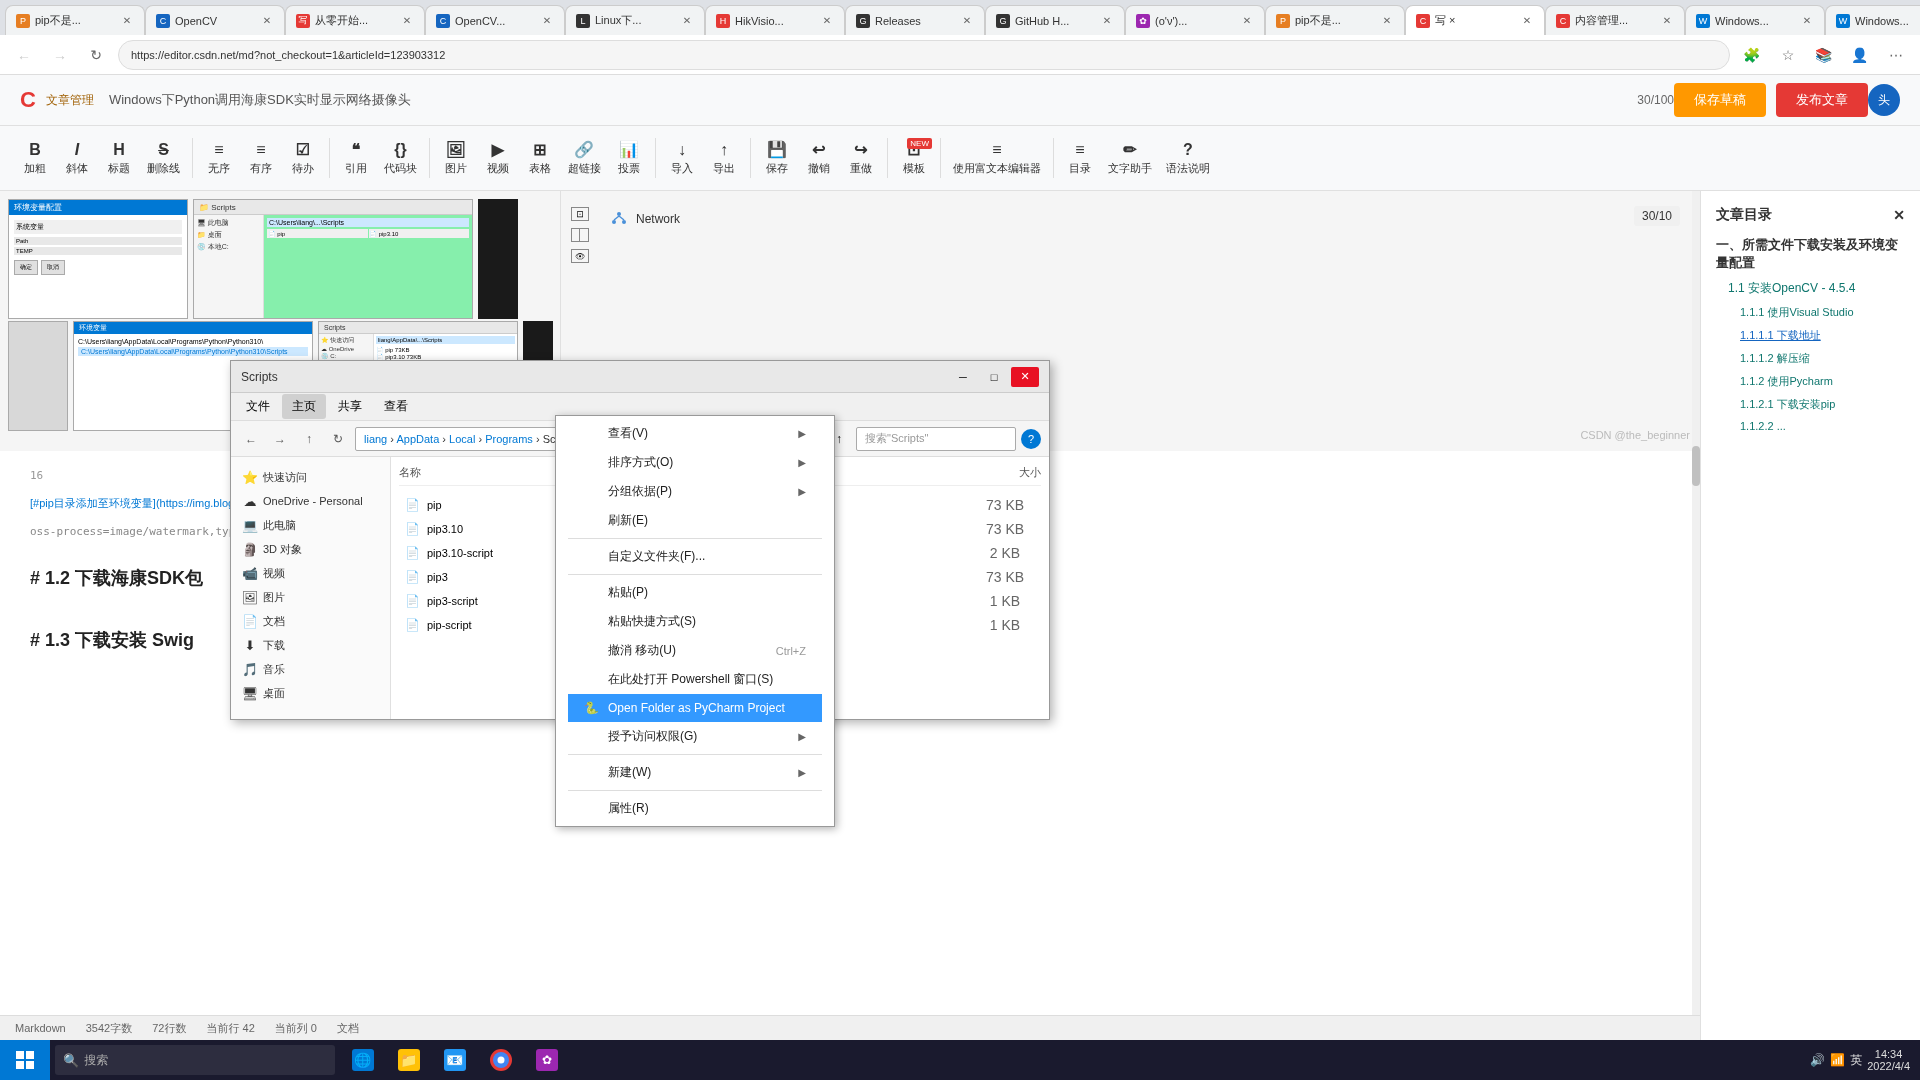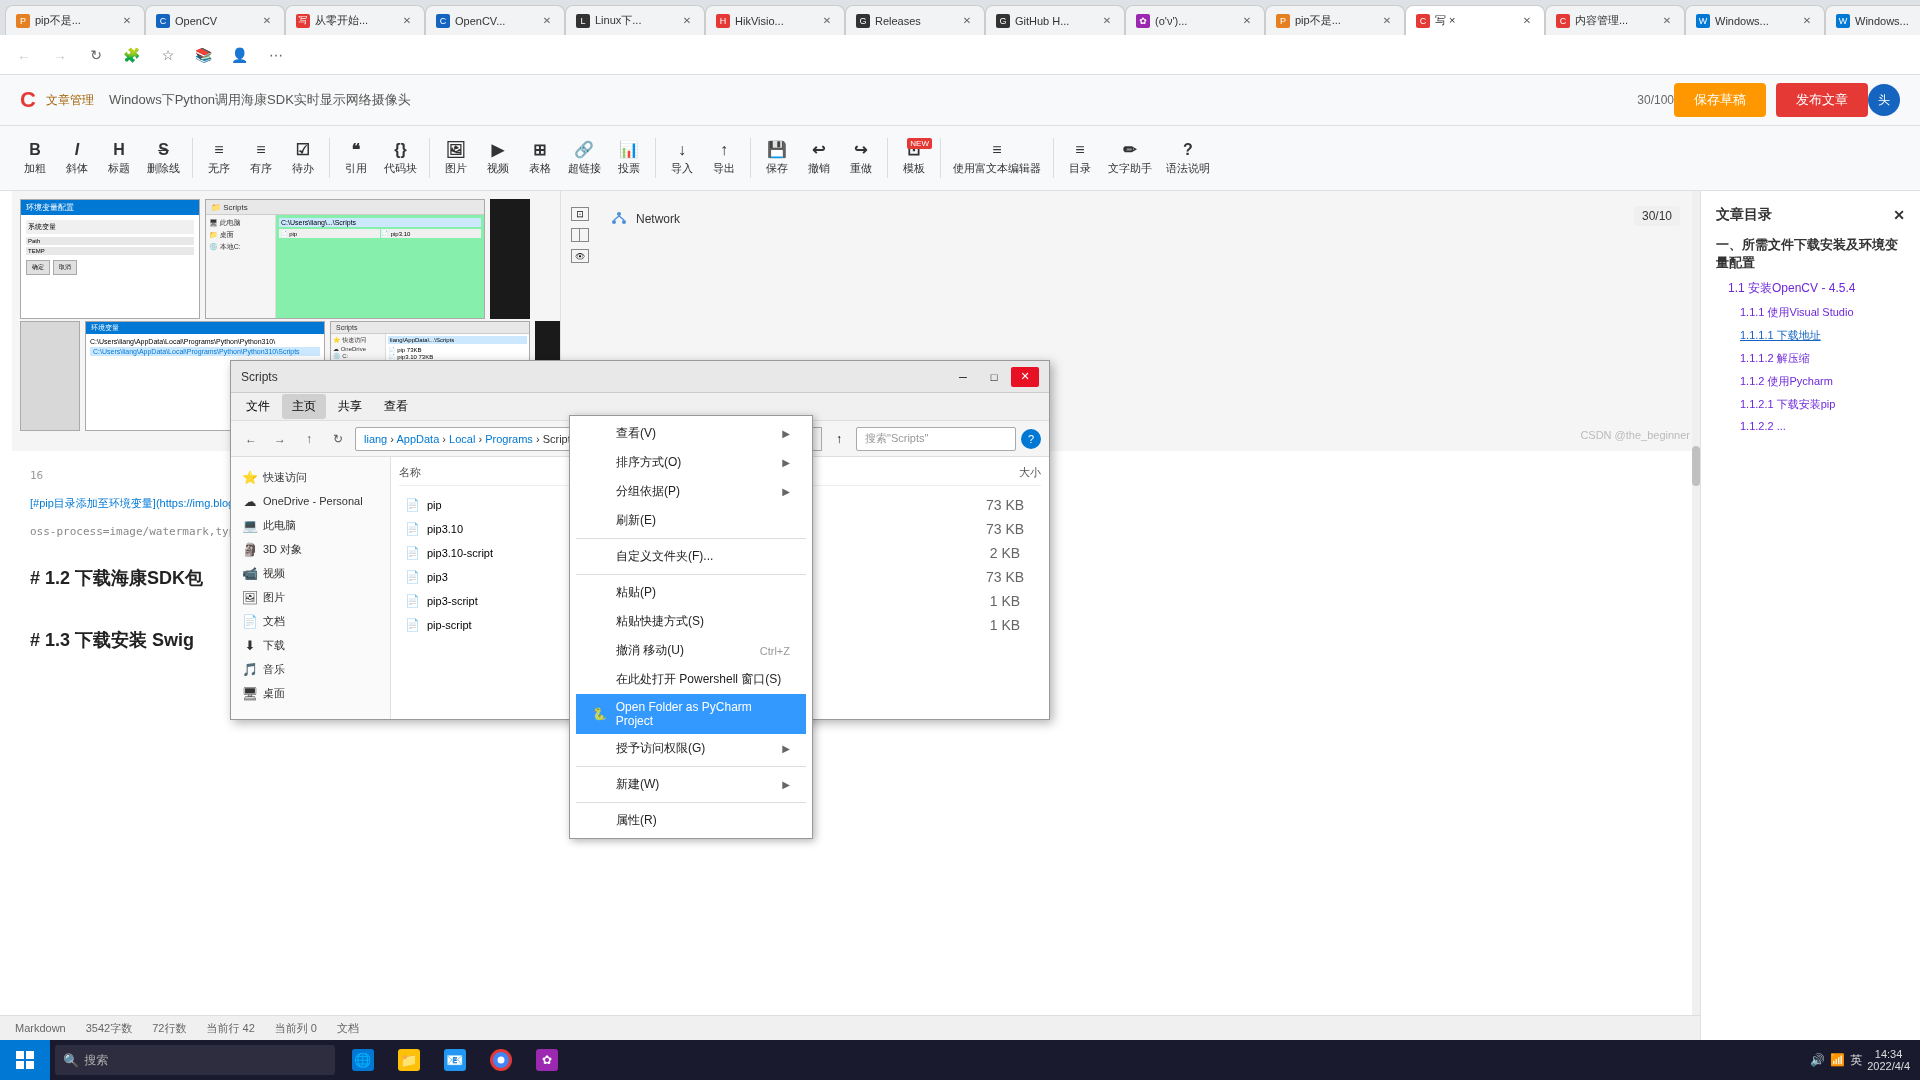--- a/index.html
+++ b/index.html
@@ -56,38 +56,38 @@
     .fe-sidebar-icon { width: 16px; height: 16px; flex-shrink: 0; display: flex; align-items: center; justify-content: center; font-size: 13px; }
     .fe-content { flex: 1; padding: 8px; overflow-y: auto; position: relative; }
     .fe-files { display: flex; flex-direction: column; gap: 2px; }
     .fe-file-item { display: flex; align-items: center; gap: 6px; padding: 3px 6px; border-radius: 3px; cursor: pointer; font-size: 11px; }
     .fe-file-icon { width: 16px; height: 16px; flex-shrink: 0; font-size: 12px; display: flex; align-items: center; justify-content: center; }
     .fe-file-name { flex: 1; }
     .fe-file-size { width: 60px; text-align: center; color: #666; font-size: 14px; }
     .fe-statusbar { height: 22px; background: #f0f0f0; border-top: 1px solid #ddd; display: flex; align-items: center; padding: 0 10px; font-size: 10px; color: #666; }
 
     
-    .context-menu { position: absolute; left: 569px; top: 415px; width: 244px; background: #fff; border: 1px solid #999; box-shadow: 2px 2px 8px rgba(0,0,0,0.3); z-index: 200; padding: 3px 6px; }
+    .context-menu { position: absolute; left: 555px; top: 415px; width: 280px; background: #fff; border: 1px solid #999; box-shadow: 2px 2px 8px rgba(0,0,0,0.3); z-index: 200; padding: 3px 12px; }
     .ctx-item { display: flex; align-items: center; padding: 6px 16px; cursor: pointer; font-size: 12px; color: #222; justify-content: space-between; }
     .ctx-item.highlighted { background: #3399ff; color: white; }
     .ctx-item-left { display: flex; align-items: center; gap: 8px; }
     .ctx-item-icon { width: 16px; height: 16px; display: flex; align-items: center; justify-content: center; font-size: 12px; }
     .ctx-item-shortcut { font-size: 11px; color: #999; }
     .ctx-sep { height: 1px; background: #ddd; margin: 3px 0; }
     .ctx-arrow { font-size: 10px; color: #666; }
     .editor-top { display: flex; align-items: center; justify-content: space-between; padding: 8px 20px; background: #f8f9fa; border-bottom: 1px solid #e0e0e0; }
     .word-count { font-size: 12px; color: #666; }
     .editor-actions { display: flex; gap: 10px; }
     .btn-save { background: #ff9800; color: white; border: none; padding: 8px 20px; border-radius: 4px; cursor: pointer; font-size: 13px; }
     .btn-publish { background: #e53935; color: white; border: none; padding: 8px 20px; border-radius: 4px; cursor: pointer; font-size: 13px; }
     .avatar { width: 32px; height: 32px; border-radius: 50%; background: #1565c0; display: flex; align-items: center; justify-content: center; color: white; font-size: 12px; }
 
     
     .outline-title { font-size: 14px; font-weight: bold; color: #333; margin-bottom: 12px; display: flex; align-items: center; justify-content: space-between; }
-    .outline-item { font-size: 12px; color: #6d28d9; margin-bottom: 8px; cursor: pointer; }
+    .outline-item { font-size: 12px; color: #0f766e; margin-bottom: 8px; cursor: pointer; }
     .outline-item.h1 { font-size: 13px; font-weight: bold; color: #333; }
     .outline-item.h2 { padding-left: 12px; }
     .outline-item.h3 { padding-left: 24px; font-size: 11px; }
     .outline-item.link { color: #1565c0; text-decoration: underline; }
 
     
     .network-label { color: #333; font-size: 12px; margin-left: 4px; }
 
     .fe-help-btn { width: 20px; height: 20px; border-radius: 50%; background: #0078d4; color: white; display: flex; align-items: center; justify-content: center; font-size: 11px; cursor: pointer; }
 
@@ -171,20 +171,23 @@
       <span class="browser-tab-text">Windows...</span>
 
     </div>
 
   </div>
 
   <div class="browser-nav">
     <div class="nav-btn disabled">←</div>
     <div class="nav-btn disabled">→</div>
     <div class="nav-btn">↻</div>
+    <div class="address-bar">
+      <span style="color:#333; font-size:11px;">https://editor.csdn.net/md?not_checkout=1&amp;articleId=123903312</span>
+    </div>
     <div class="nav-btn">🧩</div>
     <div class="nav-btn">☆</div>
     <div class="nav-btn">📚</div>
     <div class="nav-btn">👤</div>
     <div class="nav-btn">⋯</div>
   </div>
 
   <div class="editor-top">
     <div style="display:flex; align-items:center; gap:10px; flex:1;">
       <div style="font-size:22px; color:#e53935; font-weight:bold;">C</div>
@@ -304,21 +307,21 @@
     <div class="toolbar-btn">
       <span class="toolbar-btn-icon">?</span>
       <span>语法说明</span>
     </div>
   </div>
 
   <div class="main-content">
 
     <div class="editor-main">
 
-      <div style="position:absolute; top:0; left:12px; width:600px; height:260px; background:#f5f5f5; overflow:hidden; border-right:4px solid #4c1d95;">
+      <div style="position:absolute; top:0; left:0; width:600px; height:260px; background:#f5f5f5; overflow:hidden; border-right:4px solid #4c1d95;">
 
         <div style="display:flex; gap:5px; padding:8px; height:130px;">
 
           <div style="width:180px; height:120px; background:#d0d0d0; border:1px solid #aaa; overflow:hidden; flex-shrink:0;">
             <div style="height:15px; background:#0078d4; display:flex; align-items:center; padding:0 5px;">
               <span style="color:white; font-size:8px;">环境变量配置</span>
             </div>
             <div style="padding:5px; font-size:8px; background:#fff; height:calc(100% - 15px); overflow:hidden;">
               <div style="background:#f0f0f0; margin-bottom:3px; padding:2px; font-size:7px;">系统变量</div>
               <div style="background:#e8e8e8; margin-bottom:2px; padding:1px 2px; font-size:6px;">Path</div>

